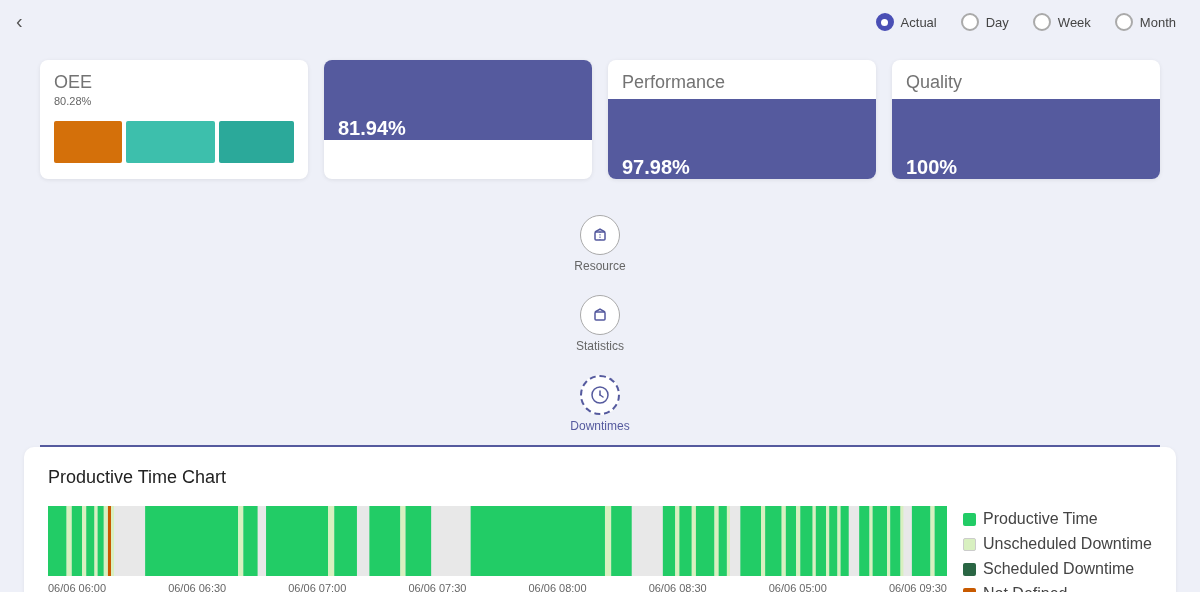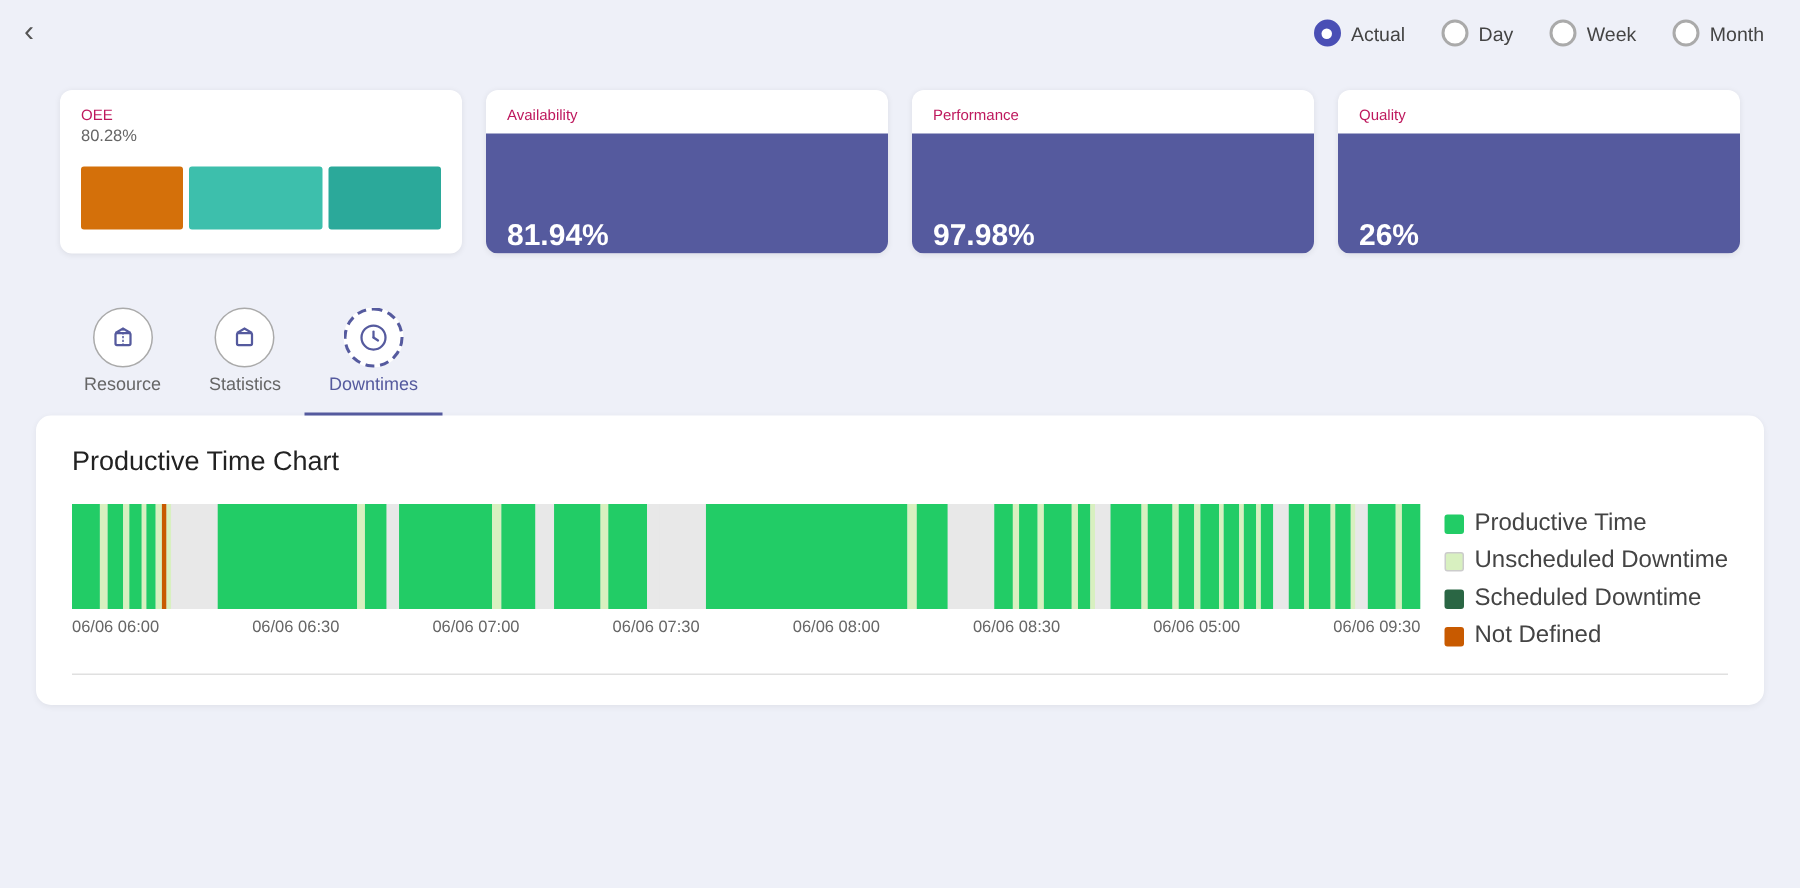--- a/index.html
+++ b/index.html
@@ -70,23 +70,23 @@
       background: white;
       border-radius: 8px;
       overflow: hidden;
       box-shadow: 0 1px 4px rgba(0,0,0,0.08);
       flex: 1;
     }
     .metric-card-header {
       padding: 12px 14px 6px 14px;
     }
     .metric-card-title {
-      font-size: 10px;
+      font-size: 18px;
       font-weight: 500;
-      color: #be185d;
+      color: #737373;
     }
     .metric-card-value-small {
       font-size: 11px;
       color: #666;
       margin-top: 2px;
     }
     .metric-card-bars {
       display: flex;
       height: 60px;
       padding: 8px 14px 10px 14px;
@@ -120,20 +120,21 @@
       font-weight: 600;
       color: white;
       margin-top: auto;
     }
 
     
     .tabs-row {
       display: flex;
       gap: 0;
       padding: 12px 40px 0 40px;
+      flex-direction: column;
     }
     .tab-item {
       display: flex;
       flex-direction: column;
       align-items: center;
       gap: 4px;
       padding: 8px 16px 12px 16px;
       cursor: pointer;
       border-bottom: 2px solid transparent;
       color: #666;
@@ -257,43 +258,40 @@
         <div class="metric-card-value-small">80.28%</div>
       </div>
       <div class="metric-card-bars">
         <div class="bar-orange"></div>
         <div class="bar-teal"></div>
         <div class="bar-teal2"></div>
       </div>
     </div>
 
     <div class="metric-card">
-      <div class="metric-card-header">
-        <div class="metric-card-title">Availability</div>
-      </div>
       <div class="metric-card-filled">
         <div class="metric-value">81.94%</div>
       </div>
     </div>
 
     <div class="metric-card">
       <div class="metric-card-header">
         <div class="metric-card-title">Performance</div>
       </div>
       <div class="metric-card-filled">
         <div class="metric-value">97.98%</div>
       </div>
     </div>
 
     <div class="metric-card">
       <div class="metric-card-header">
         <div class="metric-card-title">Quality</div>
       </div>
       <div class="metric-card-filled">
-        <div class="metric-value">26%</div>
+        <div class="metric-value">100%</div>
       </div>
     </div>
 
   </div>
 
   <div class="tabs-row">
 
     <div class="tab-item">
       <div class="tab-icon-circle">
 

